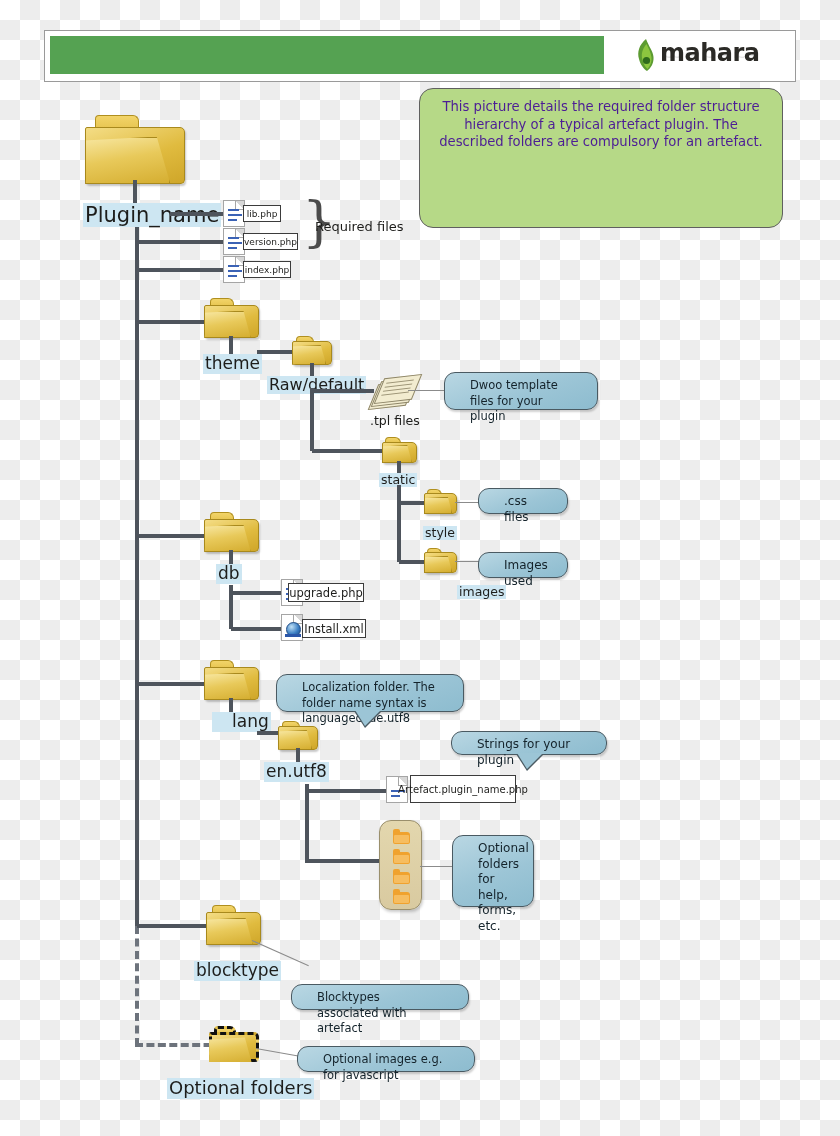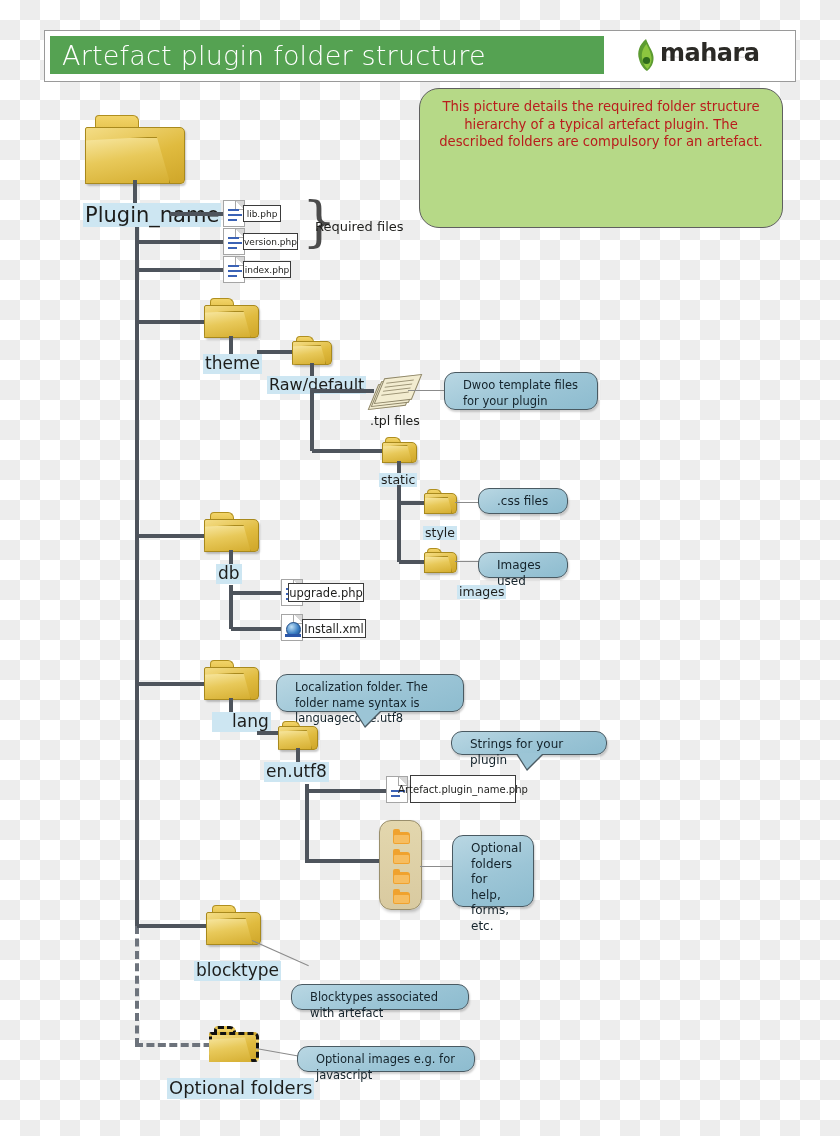--- a/index.html
+++ b/index.html
@@ -41,23 +41,23 @@
   .logo-reflect{
     left:26px;top:26px;font-size:24px;font-weight:bold;
     color:rgba(43,42,38,.12);font-family:"DejaVu Sans",sans-serif;
     letter-spacing:-0.5px;line-height:28px;transform:scaleY(-0.45);
     transform-origin:top left;
   }
 
   
   .desc-box{
     left:419px;top:88px;width:364px;height:140px;
-    background:#b6d987;border:1.6px solid #5f5f5f;border-radius:20px;
+    background:#b6d987;border:1.6px solid #5f5f5f;border-radius:14px;
     box-sizing:border-box;padding:9px 12px 6px 12px;
-    color:#b91c1c;font-size:13.2px;line-height:17.5px;text-align:center;
+    color:#4c1d95;font-size:13.2px;line-height:17.5px;text-align:center;
     font-family:"DejaVu Sans",sans-serif;
   }
   .desc-p2{margin-top:13px;text-align:left;}
 
   
   .line-v,.line-h{background:#4e545c;}
   .line-v{width:4px;}
   .line-h{height:4px;}
   .dash-v{
     width:0;border-left:4px dashed #6d737c;
@@ -138,21 +138,21 @@
     display:flex;align-items:center;justify-content:center;text-align:center;
   }
 
   
   .callout{
     position:absolute;box-sizing:border-box;
     background:linear-gradient(160deg,#b9d7e3 0%,#9cc5d6 55%,#8dbccf 100%);
     border:1px solid #4a5a62;border-radius:11px;
     color:#14232b;font-family:"DejaVu Sans",sans-serif;
     box-shadow:1px 2px 2px rgba(0,0,0,.18);
-    padding:5px 18px;line-height:15.5px;
+    padding:5px 25px;line-height:15.5px;
   }
   .callout.bubble::after{
     content:"";position:absolute;width:0;height:0;
     border-left:10px solid transparent;border-right:16px solid transparent;
     border-top:16px solid #9cc5d6;bottom:-15px;left:42%;
   }
   .callout.bubble::before{
     content:"";position:absolute;width:0;height:0;
     border-left:11px solid transparent;border-right:17px solid transparent;
     border-top:17px solid #4a5a62;bottom:-17px;left:41.5%;
@@ -183,21 +183,20 @@
     font-family:"DejaVu Serif",serif;font-weight:300;
   }
 </style>
 </head>
 <body>
 
 <div class="canvas">
 
   <div class="abs header-frame"></div>
   <div class="abs header-green"></div>
-  <div class="abs header-title">Artefact plugin  folder structure</div>
 
   <div class="abs logo-wrap">
     <svg class="abs logo-koru" viewBox="0 0 24 34">
       <path d="M12 1 C5 7 3 14 5 21 C6.5 27 10 31 13 33 C17 30 20 25 19.5 19 C19 13 15 9 12 1 Z" fill="#5c9b31"></path>
       <path d="M12.5 6 C8 11 7 17 8.5 22 C9.5 26 11.5 29.5 13.5 31 C16 28 18 24 17.5 19.5 C17 14.5 14.5 10.5 12.5 6 Z" fill="#8cc63f"></path>
       <circle cx="12.5" cy="22.5" r="3.6" fill="#2f6b1c"></circle>
     </svg>
     <div class="abs logo-text">mahara</div>
     <div class="abs logo-reflect">mahara</div>
   </div>

